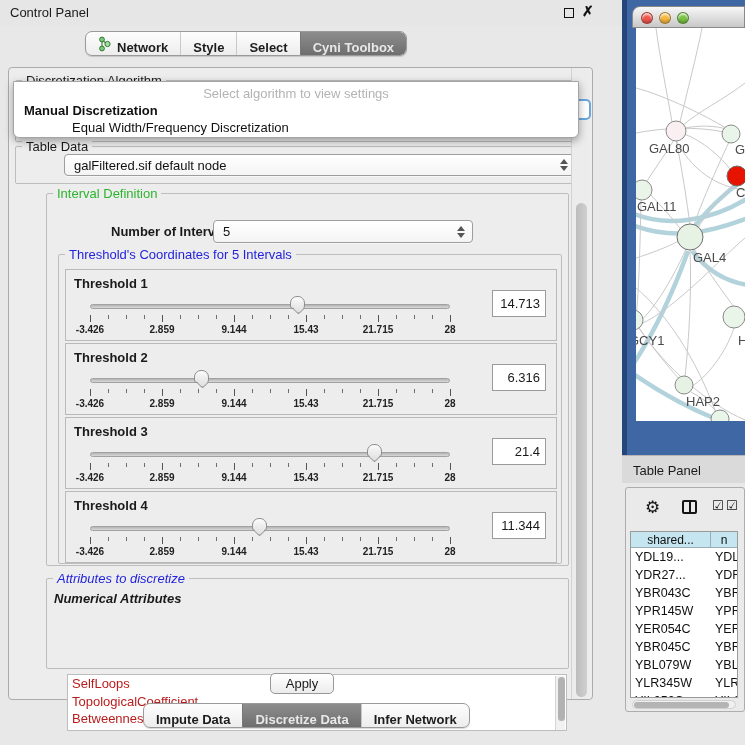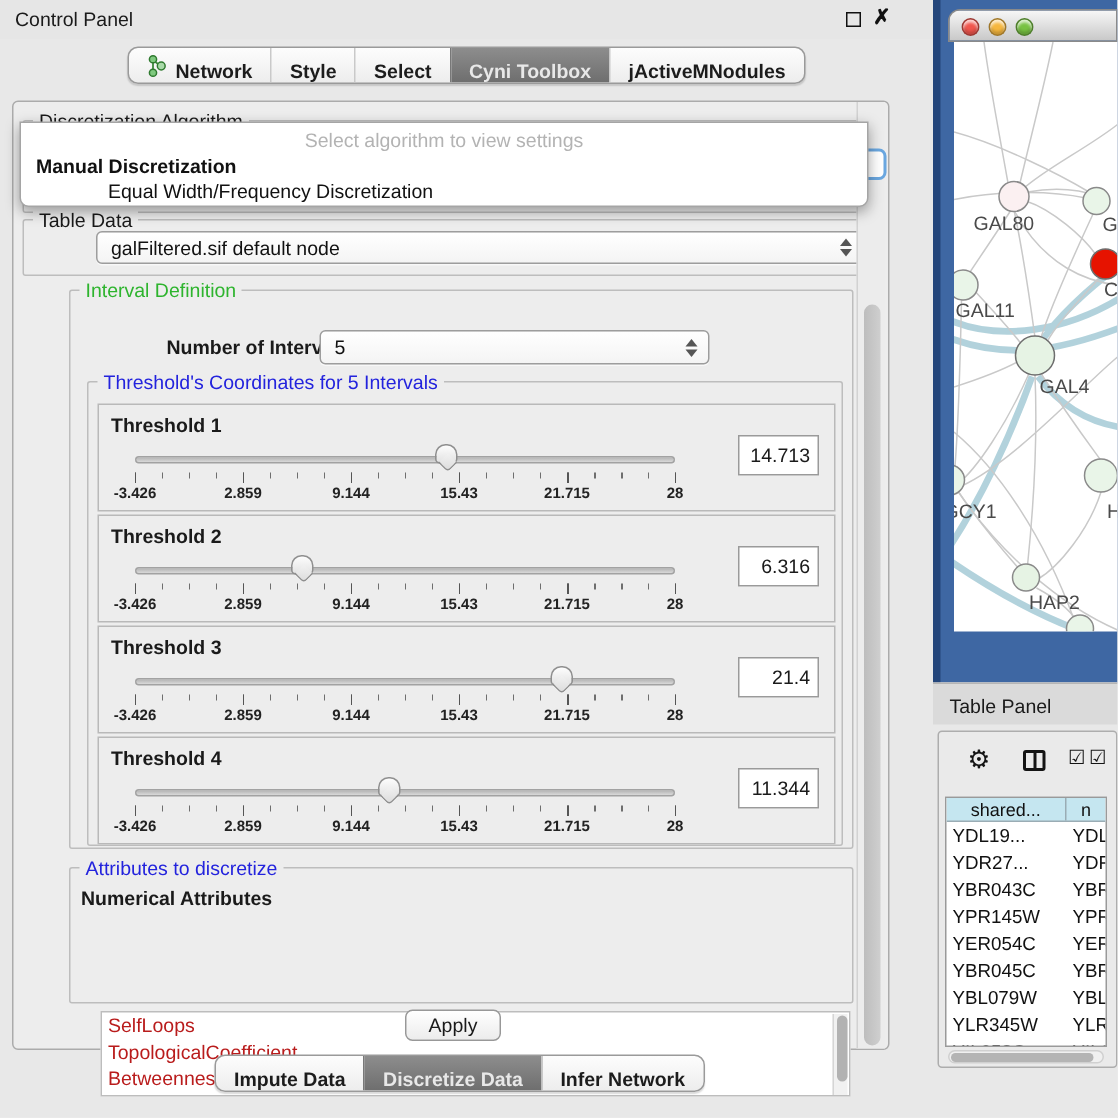--- a/index.html
+++ b/index.html
@@ -114,23 +114,20 @@
   </div>
   <div class="seg">
       <span>Style</span>
     </div>
   <div class="seg">
       <span>Select</span>
     </div>
   <div class="seg dark">
       <span>Cyni Toolbox</span>
     </div>
-  <div class="seg">
-      <span>jActiveMNodules</span>
-    </div>
 </div>
 
 <div class="abs" id="content">
 
   <div class="groupbox" style="left:6px;top:12px;width:566px;height:62px;">
     <span class="grouplabel">Discretization Algorithm</span>
   </div>
 
   <div class="groupbox" style="left:6px;top:78px;width:566px;height:38px;">
     <span class="grouplabel">Table Data</span>
@@ -221,21 +218,21 @@
           <span style="left:144px">9.144</span>
           <span style="left:216px">15.43</span>
           <span style="left:288px">21.715</span>
           <span style="left:360px">28</span>
         </div>
         <div class="thr-value">11.344</div>
       </div>
     </div>
   </div>
 
-  <div class="groupbox" style="left:37px;top:510px;width:523px;height:91px;">
+  <div class="groupbox" style="left:37px;top:510px;width:523px;height:91px;font-style:italic;">
     <span class="grouplabel g-blue">Attributes to discretize</span>
     <span style="position:absolute;left:7px;top:12px;font-size:13px;font-weight:bold;">Numerical Attributes</span>
   </div>
   <div class="abs" id="attr-list">
     <div class="li">SelfLoops</div>
     <div class="li">TopologicalCoefficient</div>
     <div class="li">BetweennessCentrality</div>
     <div id="attr-vsb">
         <div class="vthumb"></div>
       </div>

